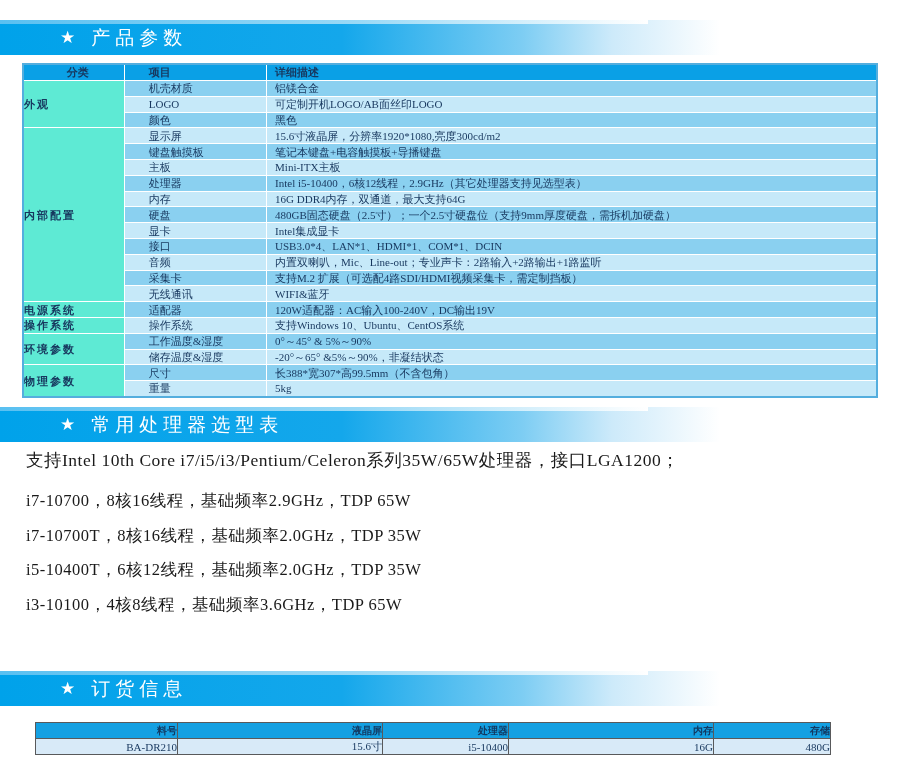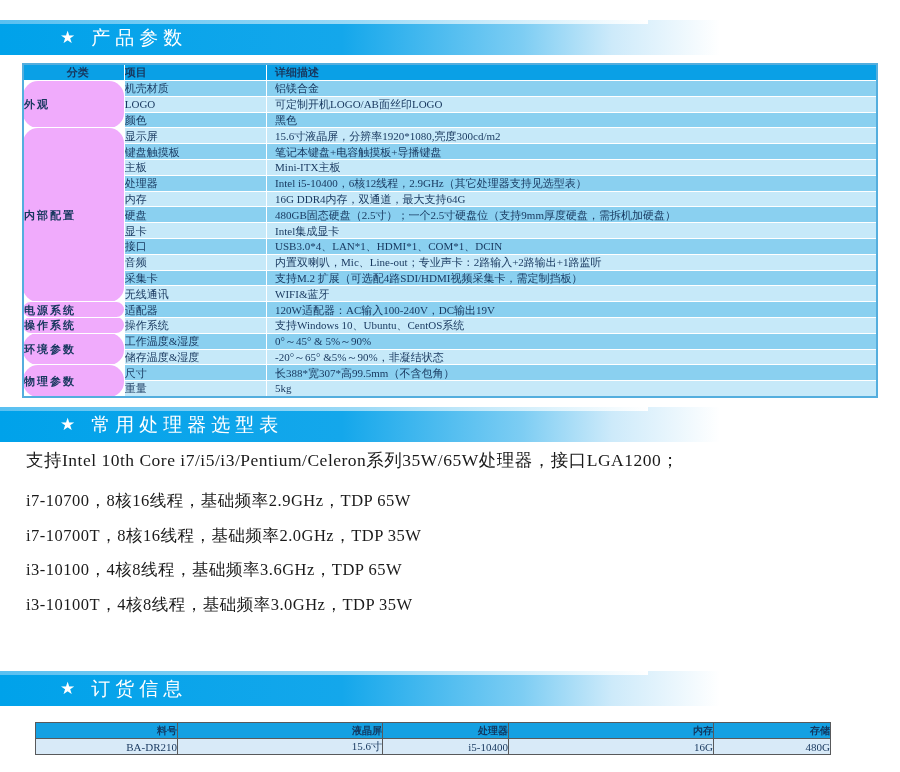--- a/index.html
+++ b/index.html
@@ -15,23 +15,23 @@
   .bar-star{color:#ffffff;font-size:17px;margin-right:16px;line-height:1;}
   .bar-title{color:#ffffff;font-size:19px;letter-spacing:5px;font-weight:500;}
 
   
   .spec-table{position:absolute;left:22px;top:63px;width:856px;border-collapse:collapse;
     table-layout:fixed;border:2px solid #54aede;}
   .spec-table td,.spec-table th{border:1px solid #ffffff;padding:0 0 0 8px;height:14.8px;
     font-size:11px;color:#17375e;text-align:left;white-space:nowrap;overflow:hidden;line-height:1.1;}
   .spec-table th{background:#0aa0e6;font-weight:bold;height:15px;}
   .spec-table th.c1{text-align:center;padding-left:8px;}
-  .spec-table td.item,.spec-table th.c2{padding-left:0;}
-  .cat-cell{background:#f0abfc;font-weight:bold;font-size:12px;text-align:left;
-    padding-left:0 !important;letter-spacing:2px;color:#123a63;border-radius:15px;}
+  .spec-table td.item,.spec-table th.c2{padding-left:24px;}
+  .cat-cell{background:#5eead4;font-weight:bold;font-size:12px;text-align:left;
+    padding-left:0 !important;letter-spacing:2px;color:#123a63;}
   tr.stripe-a td.item,tr.stripe-a td.desc{background:#8ad0f0;}
   tr.stripe-b td.item,tr.stripe-b td.desc{background:#c6e9f9;margin-left:28px;}
 
   
   .cpu-block{position:absolute;left:26px;top:448px;width:860px;color:#1a1a1a;}
   .cpu-intro{font-size:17.5px;letter-spacing:0.5px;margin-bottom:18px;}
   .cpu-line{font-size:16.5px;letter-spacing:0.5px;margin-bottom:12.5px;}
 
   
   .order-table{position:absolute;left:35px;top:722px;width:795px;border-collapse:collapse;
@@ -157,22 +157,22 @@
   <div class="section-bar" style="top:407px">
     <span class="bar-star">★</span>
     <span class="bar-title">常用处理器选型表</span>
   </div>
 
   <div class="cpu-block">
     <div class="cpu-intro">支持Intel 10th Core i7/i5/i3/Pentium/Celeron系列35W/65W处理器，接口LGA1200；</div>
     <div id="cpu-lines">
         <div class="cpu-line">i7-10700，8核16线程，基础频率2.9GHz，TDP 65W</div>
         <div class="cpu-line">i7-10700T，8核16线程，基础频率2.0GHz，TDP 35W</div>
+        <div class="cpu-line">i5-10400T，6核12线程，基础频率2.0GHz，TDP 35W</div>
         <div class="cpu-line">i3-10100，4核8线程，基础频率3.6GHz，TDP 65W</div>
-        <div class="cpu-line">i3-10100T，4核8线程，基础频率3.0GHz，TDP 35W</div>
       </div>
   </div>
 
   <div class="section-bar" style="top:671px">
     <span class="bar-star">★</span>
     <span class="bar-title">订货信息</span>
   </div>
 
   <table class="order-table">
     <colgroup>

